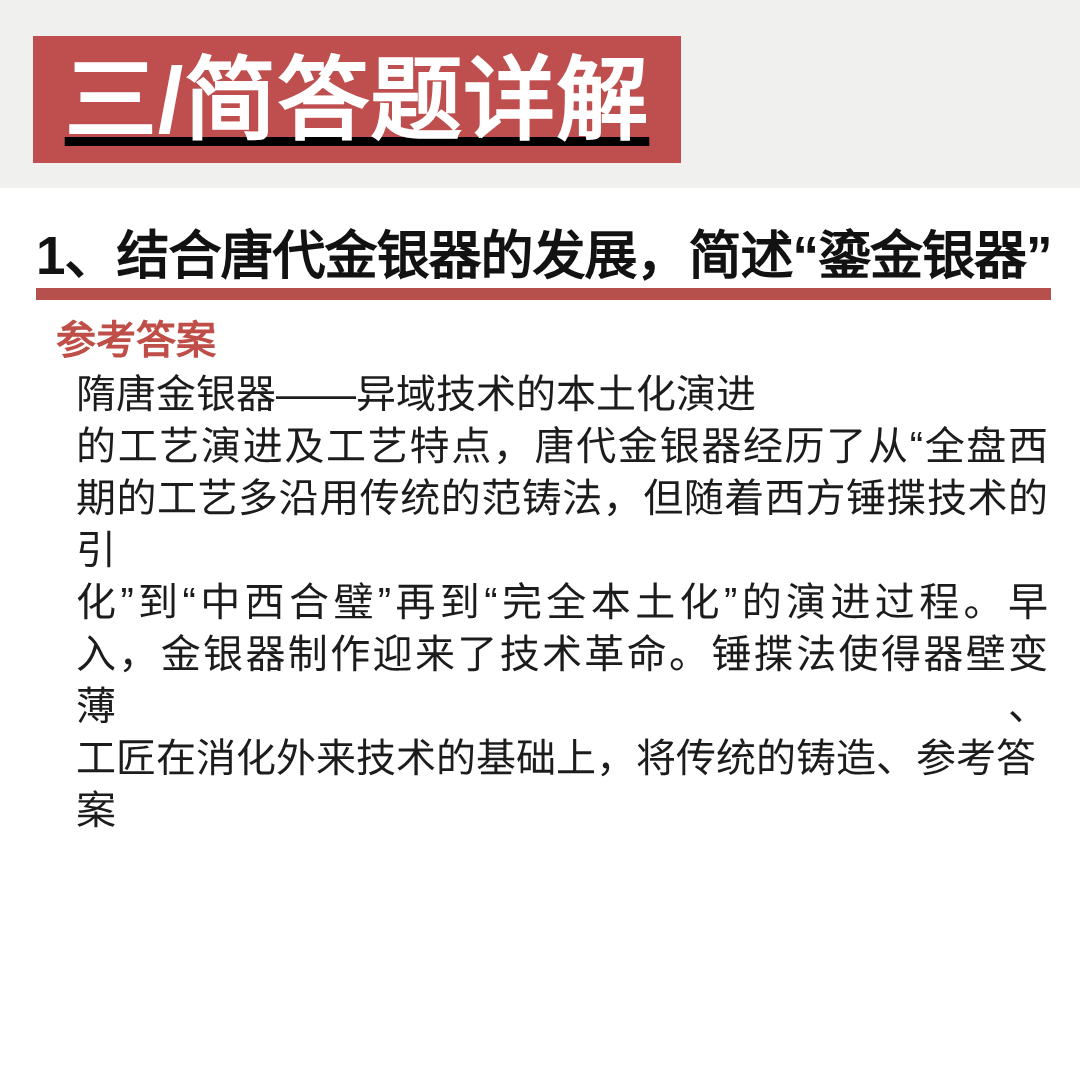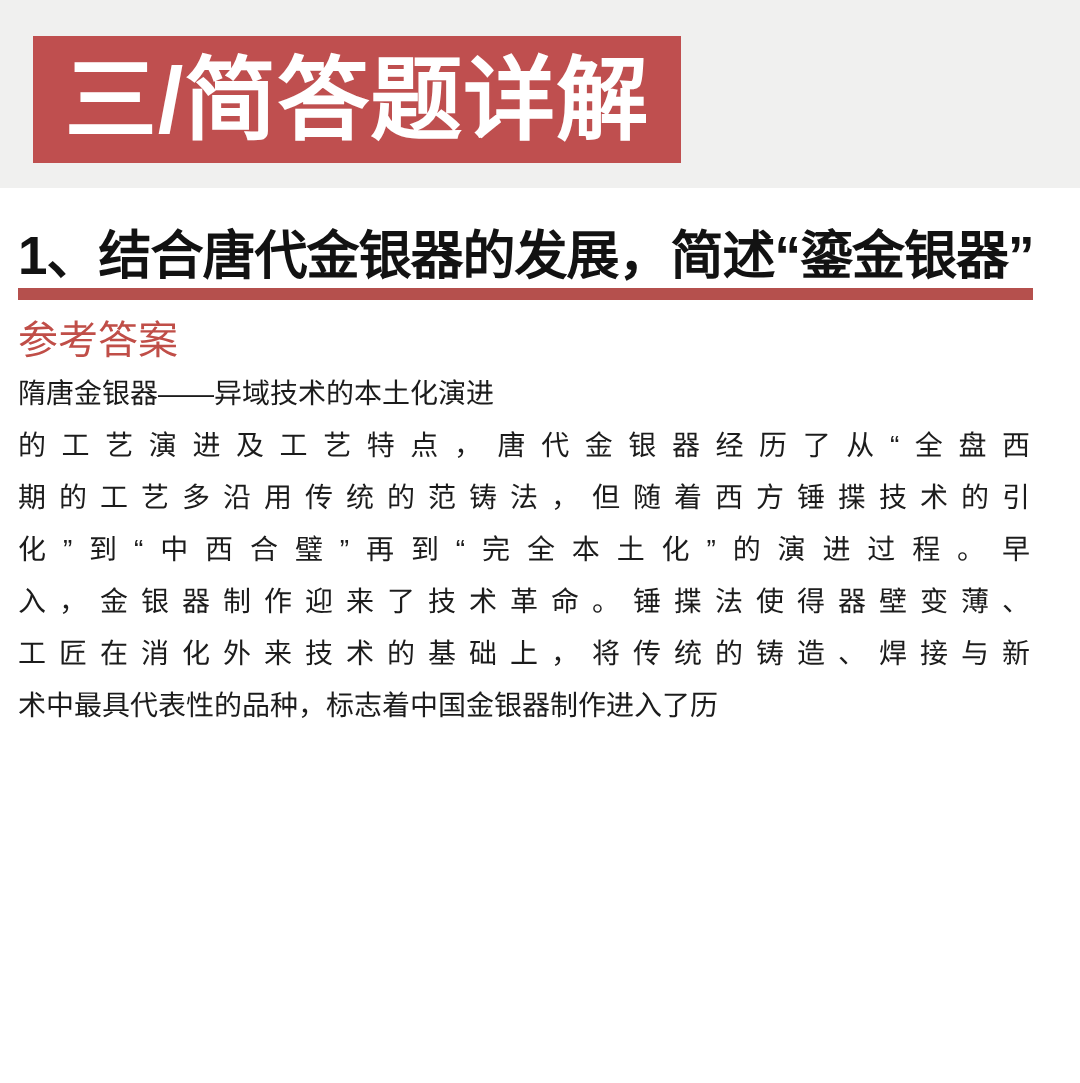--- a/index.html
+++ b/index.html
@@ -16,54 +16,56 @@
   html,body{margin:0;padding:0;}
   body{
     width:1080px;height:1083px;overflow:hidden;
     background:var(--page-bg);
     font-family:"Liberation Sans","DejaVu Sans",sans-serif;
   }
   .top-band{
     width:1080px;height:188px;
     background:var(--band-gray);
     padding:36px 0 0 33px;
+    text-decoration:underline;
   }
   .banner{
     width:648px;height:127px;
     background:var(--banner-red);
     display:flex;align-items:center;justify-content:center;
   }
   .banner-title{
     font-size:92px;font-weight:900;line-height:1;
     color:var(--banner-text);
     letter-spacing:1px;
     white-space:nowrap;
   }
-  .content{padding:0 18px;}
+  .content{padding:0 36px;}
   .question{margin:40px 0 0 0;}
   .q-line{
     display:table;
     font-size:53px;line-height:1.04;font-weight:900;
     color:var(--heading-text);
     letter-spacing:-1px;
     white-space:nowrap;
     padding-bottom:5px;
     border-bottom:12px solid var(--underline-red);
     margin:0 0 10px 0;
   }
   .answer-label{
     margin-top:16px;
-    font-size:40px;line-height:1.2;font-weight:normal;
+    font-size:40px;line-height:1.2;font-weight:bold;
     color:var(--label-red);
+    margin-left:20px;
   }
   .answer-body{margin-top:4px;width:1012px;}
   .body-line{
-    font-size:28px;line-height:52px;
+    font-size:40px;line-height:52px;
     color:var(--body-text);
-    text-align:justify;text-align-last:justify;
+    text-align:justify;text-align-last:justify;margin-left:40px;
   }
   .body-line:first-child,
   .body-line:last-child{
     text-align:left;text-align-last:left;
   }
 </style>
 </head>
 <body>
 
 <div class="top-band">
@@ -78,16 +80,15 @@
   </h1>
 
   <div class="answer-label">参考答案</div>
 
   <div class="answer-body">
       <div class="body-line">隋唐金银器——异域技术的本土化演进</div>
       <div class="body-line">的工艺演进及工艺特点，唐代金银器经历了从“全盘西</div>
       <div class="body-line">期的工艺多沿用传统的范铸法，但随着西方锤揲技术的引</div>
       <div class="body-line">化”到“中西合璧”再到“完全本土化”的演进过程。早</div>
       <div class="body-line">入，金银器制作迎来了技术革命。锤揲法使得器壁变薄、</div>
-      <div class="body-line">工匠在消化外来技术的基础上，将传统的铸造、焊接与新</div>
-      <div class="body-line">术中最具代表性的品种，标志着中国金银器制作进入了历</div>
+      <div class="body-line">工匠在消化外来技术的基础上，将传统的铸造、参考答案</div>
     </div>
 </div>
 
 </body></html>

